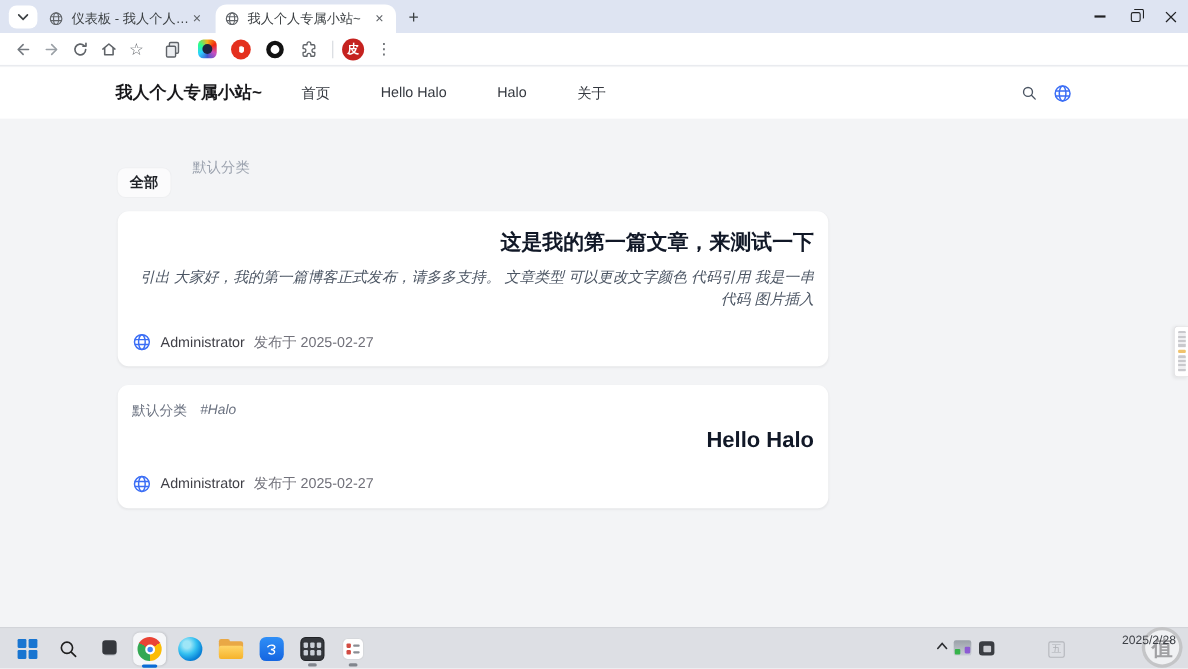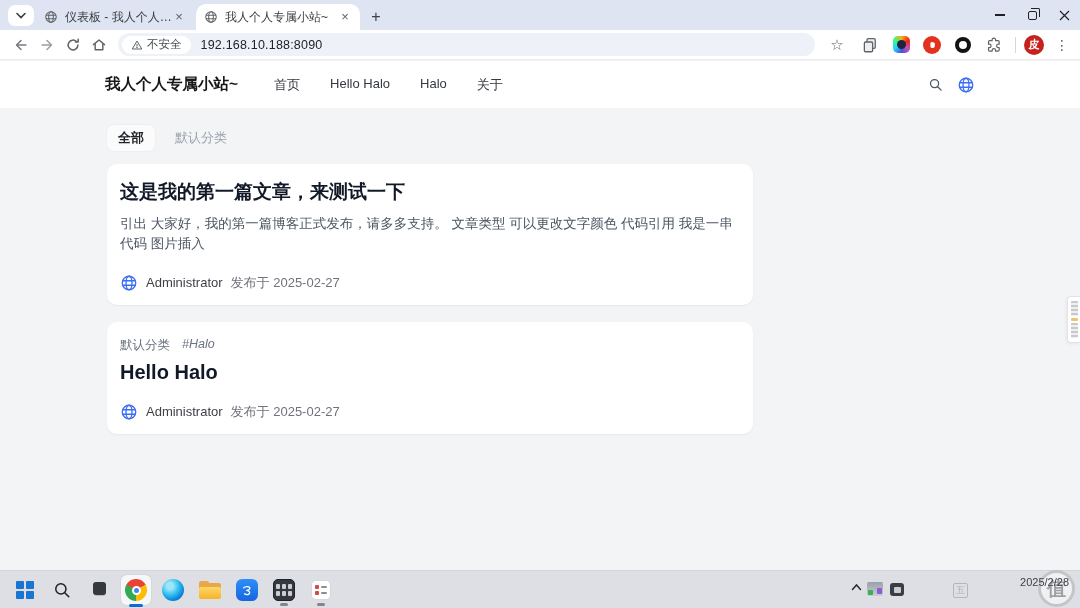--- a/index.html
+++ b/index.html
@@ -37,38 +37,38 @@
   .ext-rainbow i { width:9px; height:9px; border-radius:50%; background:#1d2440; }
   .ext-adblock { width:18px; height:18px; border-radius:50%; background:#e4301e; display:flex; align-items:center; justify-content:center; }
   .ext-donut { width:16px; height:16px; border-radius:50%; border:4.5px solid #121212; background:#fff; }
   .tb-sep { width:1px; height:16px; background:#d4d7dc; margin:0 8px 0 10px; }
   .profile-avatar { width:20px; height:20px; border-radius:50%; background:#c5221f; color:#fff; font-size:11px; font-weight:bold; display:flex; align-items:center; justify-content:center; }
   .kebab-btn { margin-left:8px; width:20px; height:22px; display:flex; align-items:center; justify-content:center; color:#5f6368; font-size:14px; }
 
   
   .siteheader { position:absolute; top:61px; left:0; right:0; height:47px; background:#fff; display:flex; align-items:center; padding:0 105px; }
   .site-title { font-size:15.5px; font-weight:bold; color:#18181b; }
-  .site-nav { display:flex; gap:30px; margin-left:36px; font-size:13px; color:#34383f; }
+  .site-nav { display:flex; gap:46px; margin-left:36px; font-size:13px; color:#34383f; }
   .site-nav span { cursor:pointer; }
   .header-icons { margin-left:auto; display:flex; align-items:center; gap:14px; }
 
   
   .content { position:absolute; top:108px; left:0; right:0; bottom:38px; background:#f3f4f6; }
   .col { margin-left:107px; width:646px; }
   .cat-row { display:flex; align-items:center; gap:14px; padding-top:17px; }
-  .cat-pill { background:#fbfbfc; border-radius:7px; padding:4px 11px; font-size:13px; font-weight:bold; color:#1f2227; box-shadow:0 0 0 1px rgba(0,0,0,.02); }
+  .cat-pill { background:#fbfbfc; border-radius:7px; padding:4px 11px; font-size:13px; font-weight:bold; color:#1f2227; box-shadow:0 0 0 1px rgba(0,0,0,.02);margin-top:28px; }
   .cat-link { font-size:13px; color:#9ca3af; padding:4px 6px; }
-  .card { background:#fff; border-radius:10px; box-shadow:0 1px 2px rgba(0,0,0,.05); padding:15px 13px 13px; }
+  .card { background:#fff; border-radius:10px; box-shadow:0 1px 2px rgba(0,0,0,.05); padding:15px 13px 13px;text-align:right; }
   .card1 { margin-top:13px; }
   .card2 { margin-top:17px; }
   .post-meta { display:flex; gap:12px; font-size:12.5px; color:#6b7280; }
   .post-tag { font-style:italic; }
   .post-title { font-size:19px; font-weight:bold; color:#111827; }
   .card2 .post-title { margin-top:7px; font-size:20px; }
-  .post-excerpt { margin-top:9px; font-size:13.5px; color:#4b5563; line-height:1.5; }
+  .post-excerpt { margin-top:9px; font-size:13.5px; color:#4b5563; line-height:1.5;font-style:italic; }
   .post-foot { margin-top:19px; display:flex; align-items:center; gap:8px; }
   .post-author { font-size:13px; color:#3f3f46; }
   .post-date { font-size:13px; color:#71717a; }
 
   .float-widget { position:absolute; top:296px; right:0; width:13px; height:47px; background:#fff; border:1px solid #e3e3e5; border-right:none; border-radius:4px 0 0 4px; box-shadow:-1px 1px 3px rgba(0,0,0,.06); padding:4px 2px; display:flex; flex-direction:column; gap:2px; align-items:center; }
   .fw-block { width:7px; height:15px; background:repeating-linear-gradient(180deg,#c9c9cd 0 2px,#efeff1 2px 4px); border-radius:1px; }
   .fw-div { width:7px; height:3px; background:#f0c36d; border-radius:1px; }
 
   
   .taskbar { position:absolute; left:0; right:0; bottom:0; height:38px; background:#dddfe4; border-top:1px solid #d2d4d9; }
@@ -191,33 +191,20 @@
     </div>
     <div class="nav-btn">
       <svg width="16" height="16" viewBox="0 0 18 18">
           <g stroke="#5f6368" stroke-width="1.6" fill="none" stroke-linecap="round" stroke-linejoin="round">
             <path d="M2.8 8.6 9 3.4l6.2 5.2"></path>
             <path d="M4.7 8v6.4h8.6V8"></path>
           </g>
         </svg>
     </div>
 
-    <div class="omnibox">
-      <div class="sec-chip">
-        <svg width="12" height="12" viewBox="0 0 24 24">
-            <g stroke="#5f6368" stroke-width="2" fill="none" stroke-linejoin="round">
-              <path d="M12 4 21.5 20h-19z"></path>
-              <path d="M12 10.5v4" stroke-linecap="round"></path>
-              <circle cx="12" cy="17" r="0.6" fill="#5f6368"></circle>
-            </g>
-          </svg>
-        <span>不安全</span>
-      </div>
-      <span class="url-text">192.168.10.188:8090</span>
-    </div>
 
     <div class="star-btn">☆</div>
 
     <div class="ext-row">
       <div class="ext">
         <svg width="18" height="18" viewBox="0 0 24 24">
             <g stroke="#5f6368" stroke-width="1.7" fill="#eceef1">
               <rect x="8" y="3.5" width="11" height="13" rx="1.5"></rect>
               <rect x="4.5" y="8" width="11" height="13" rx="1.5"></rect>
             </g>

